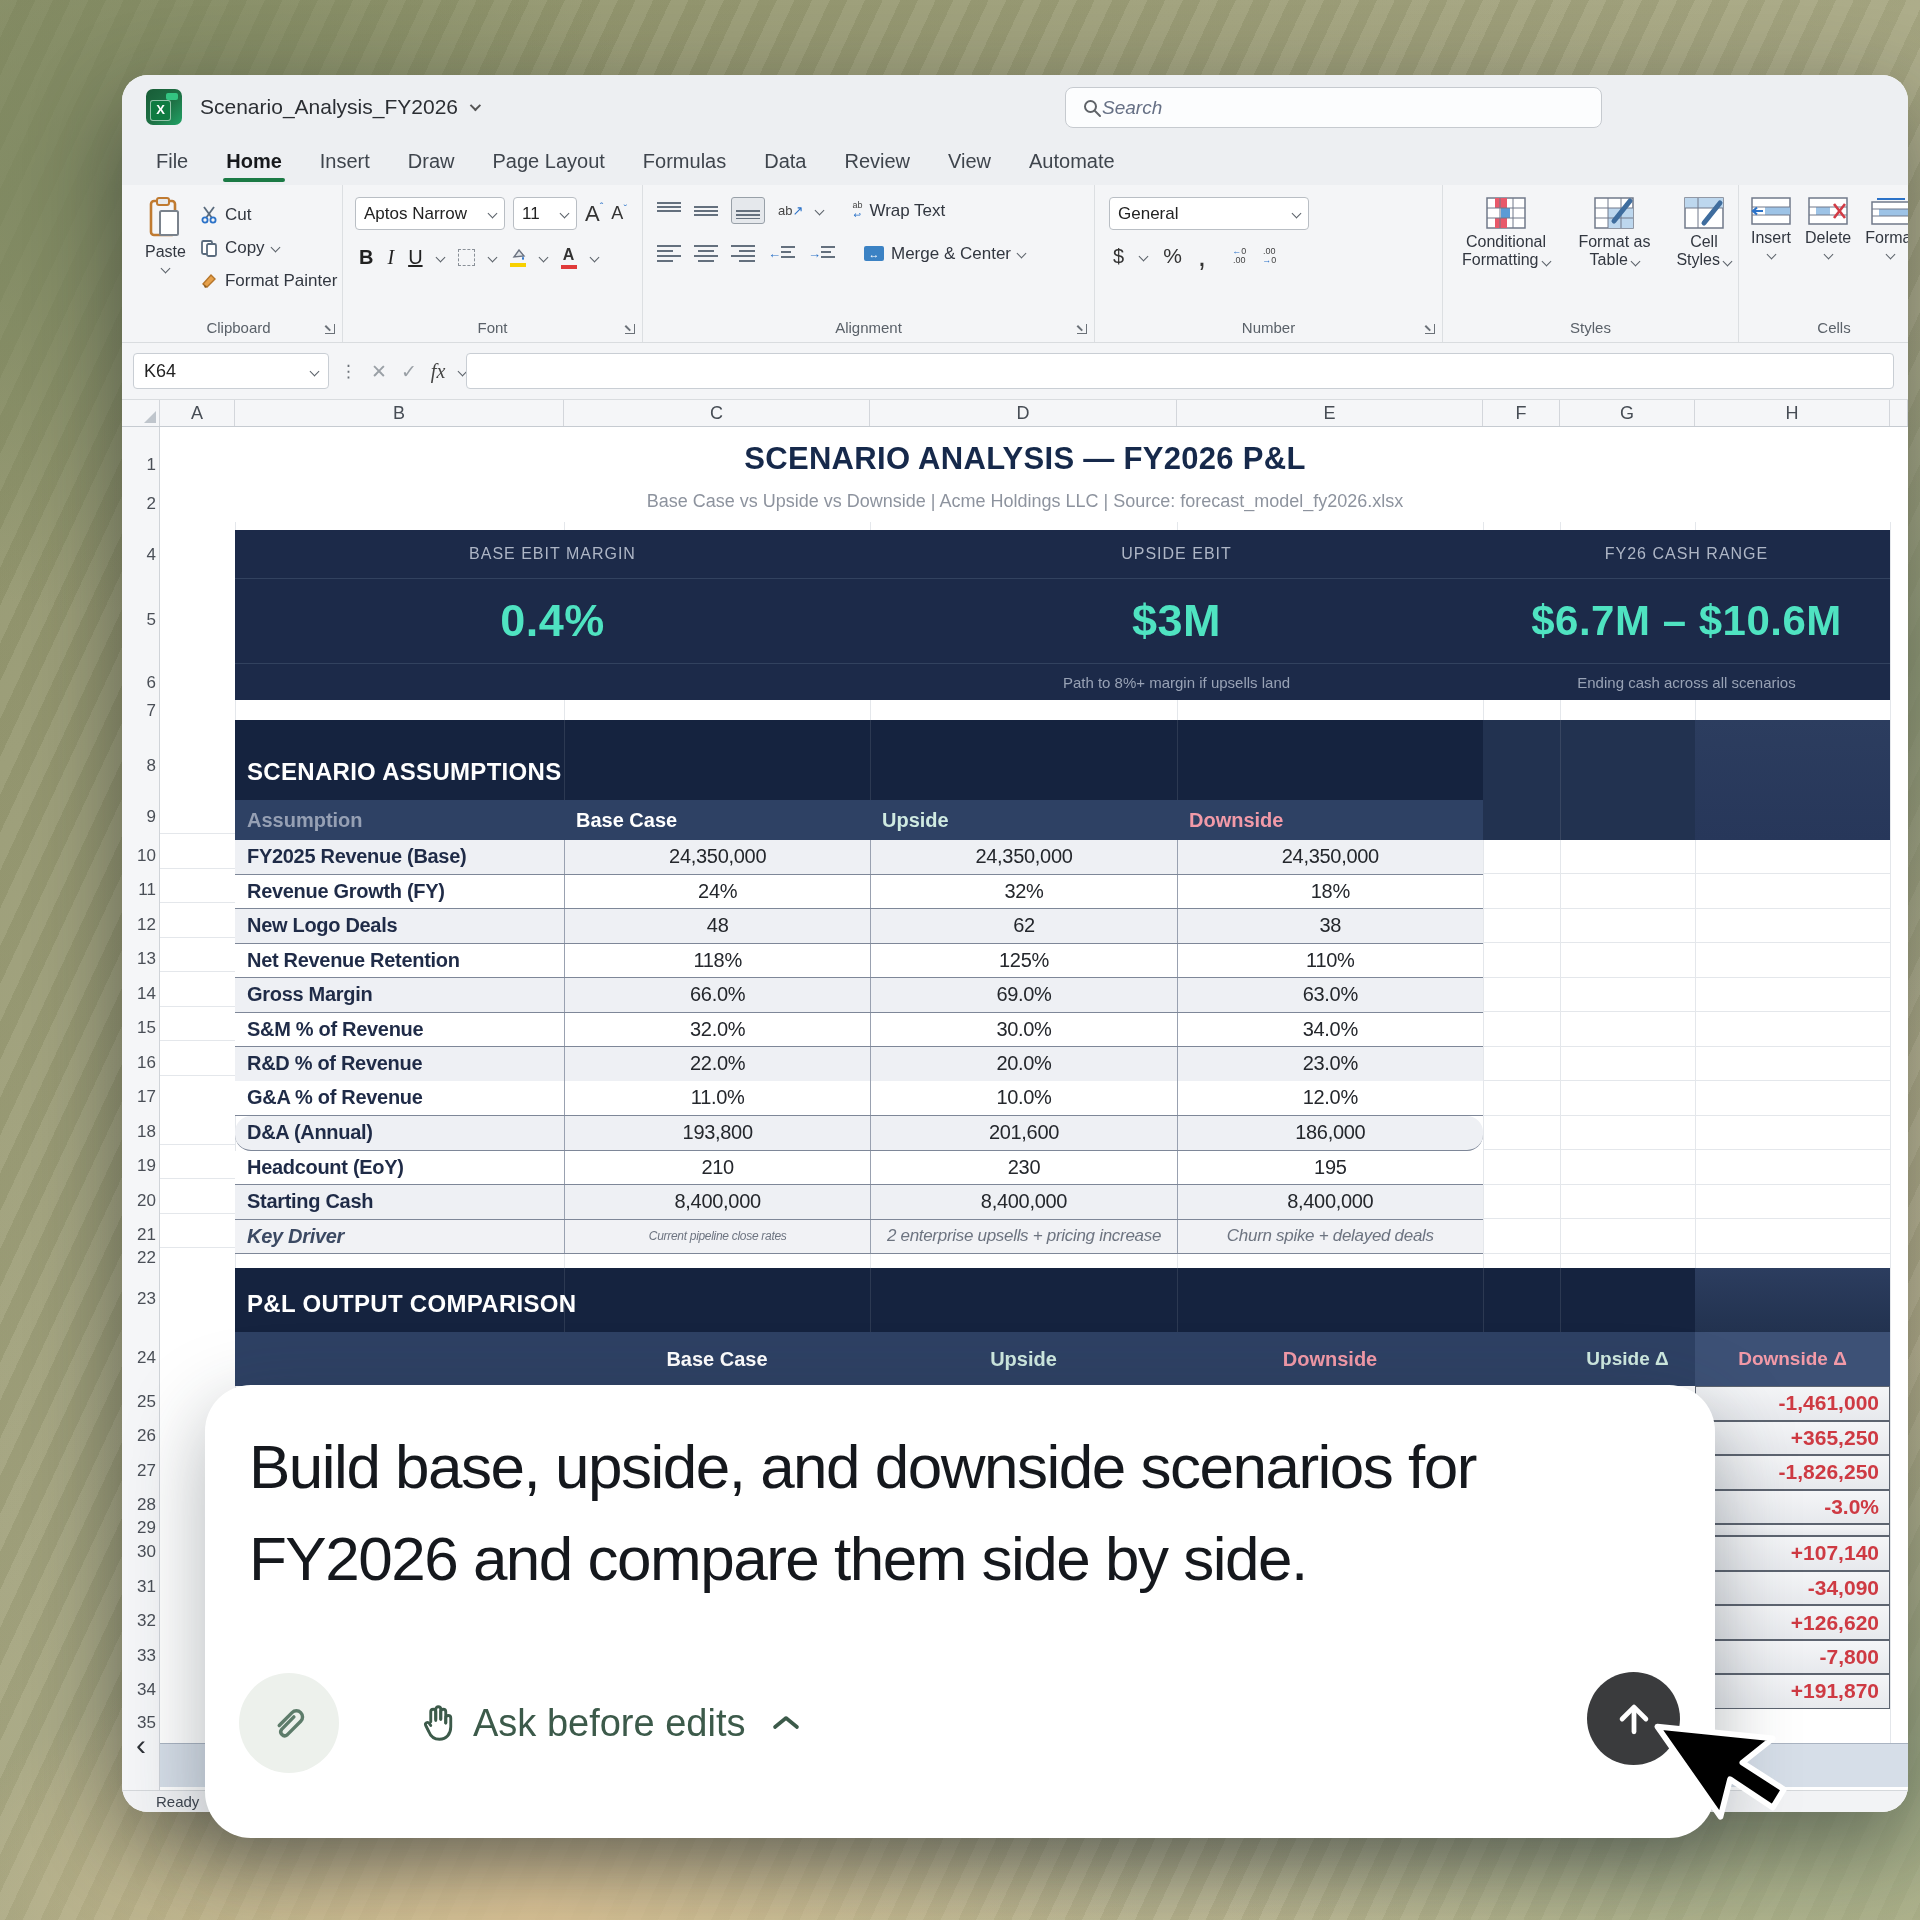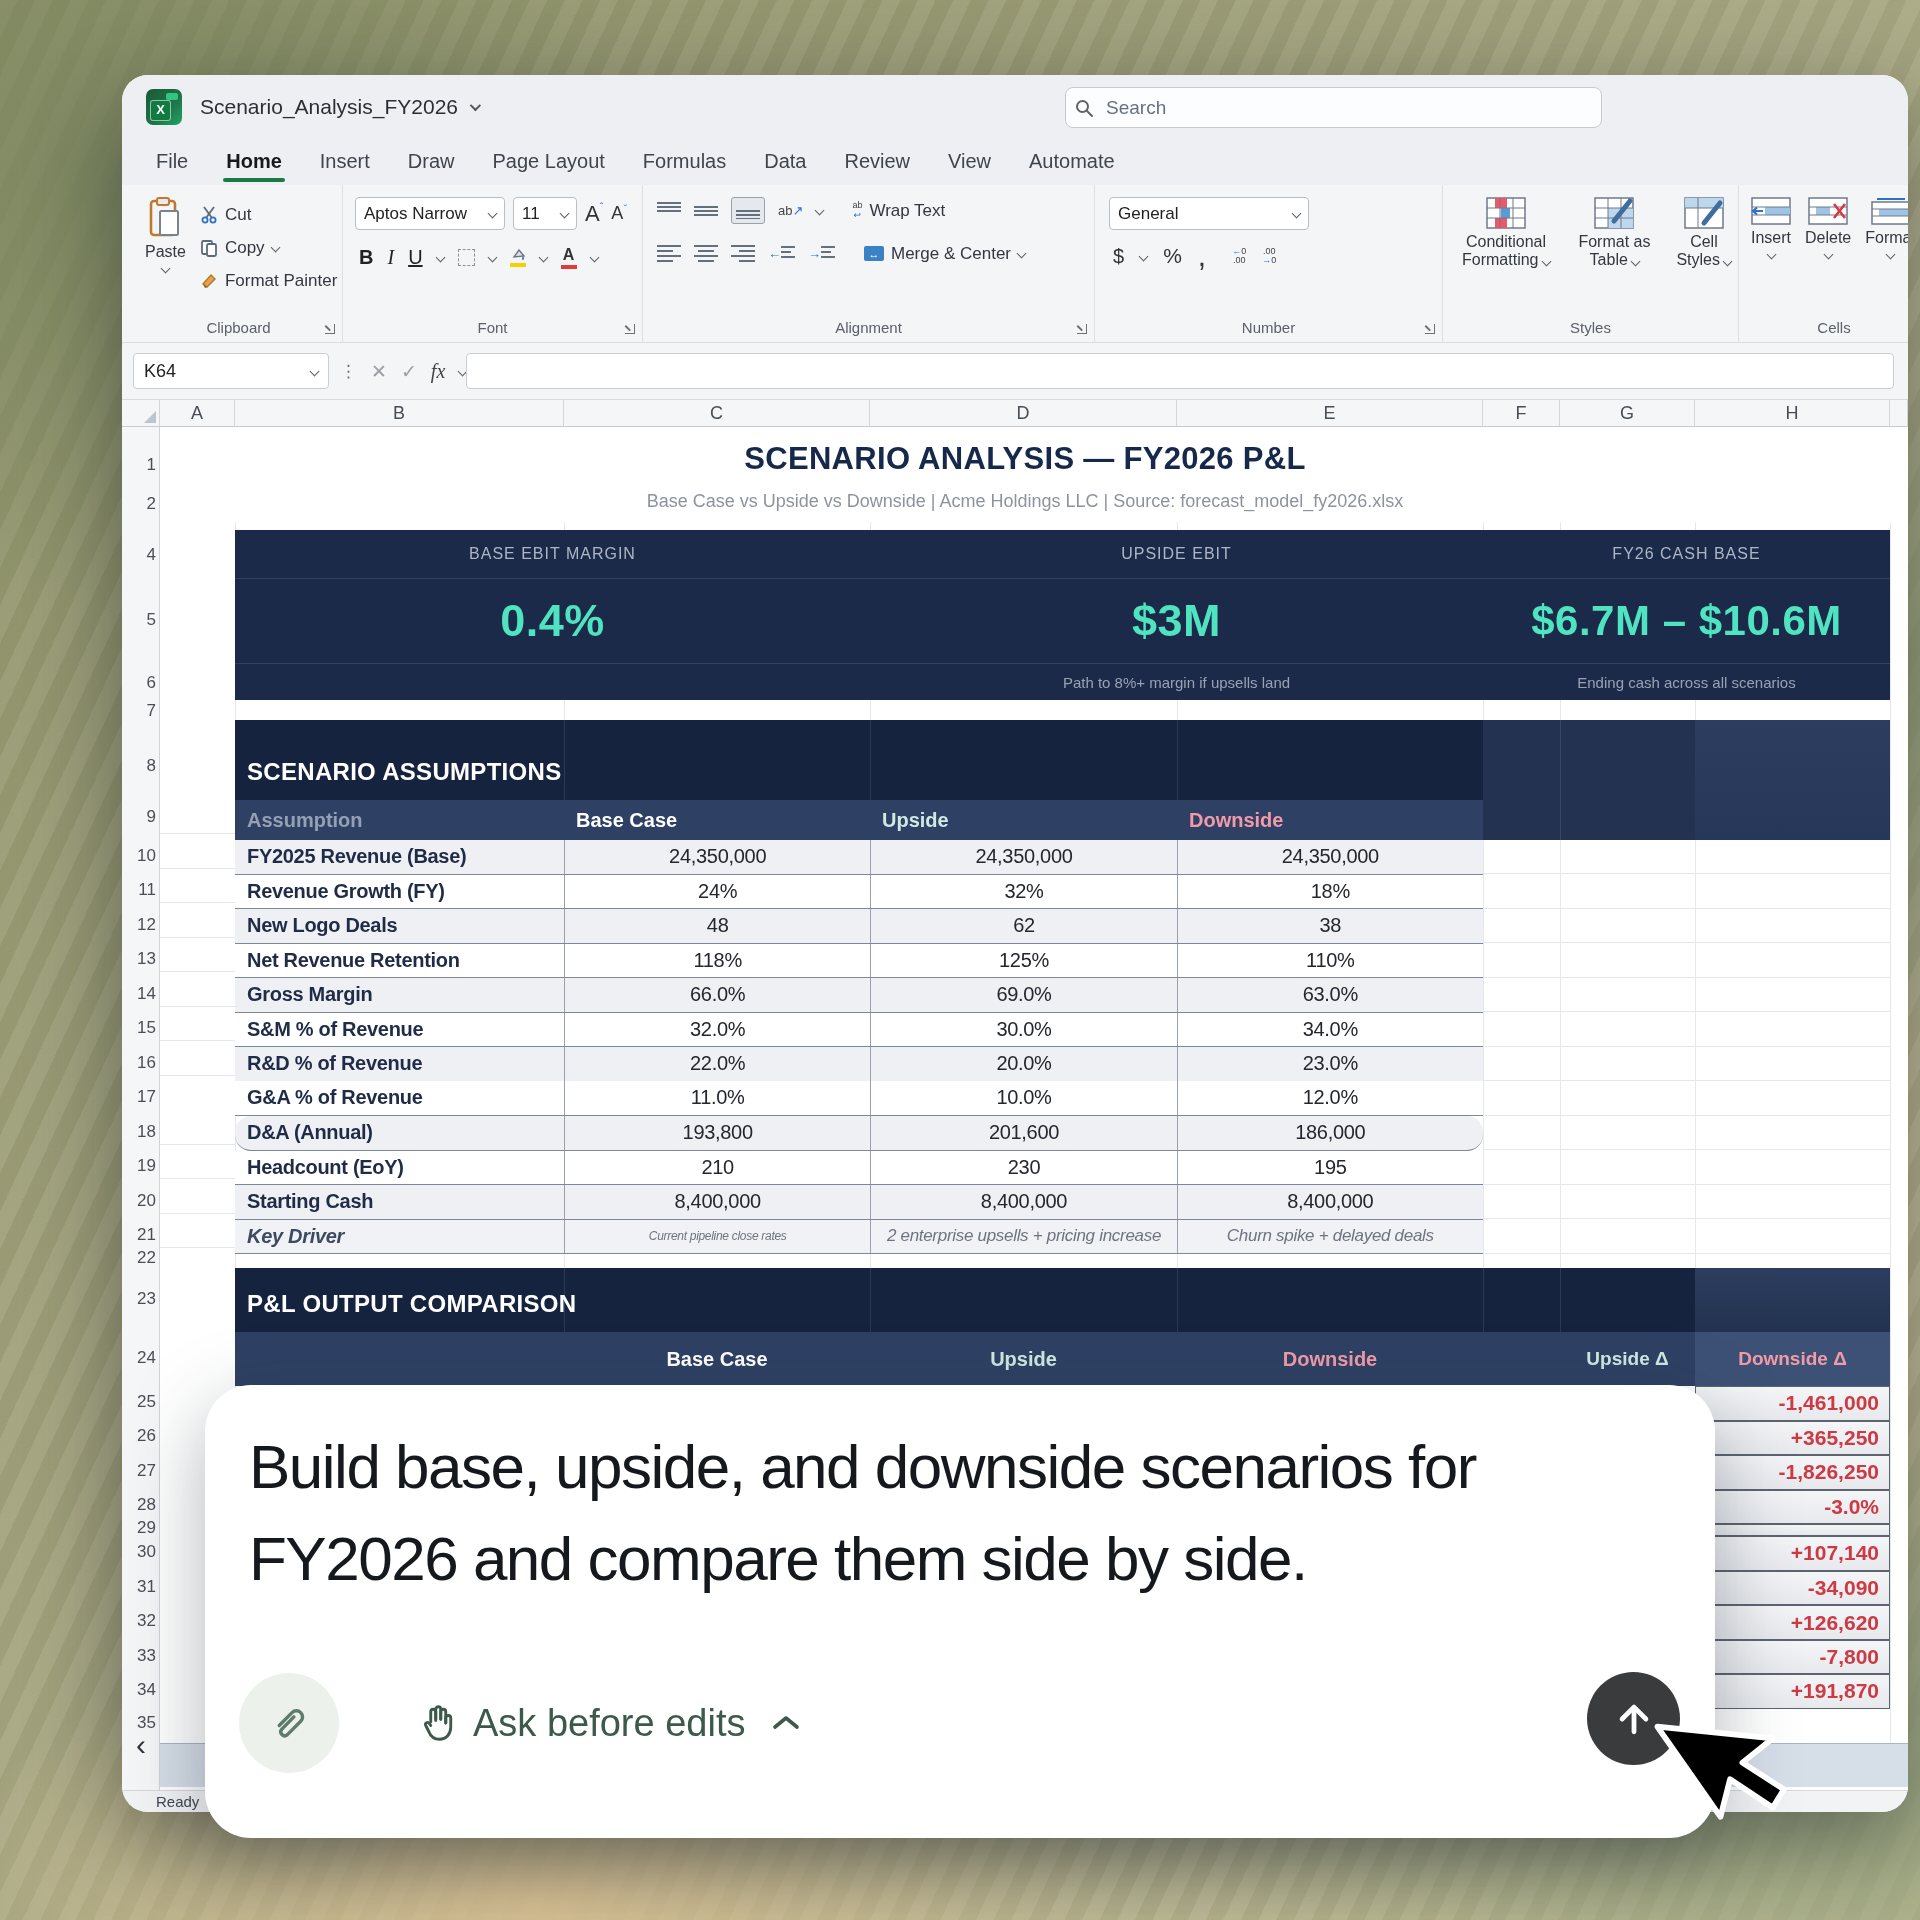--- a/index.html
+++ b/index.html
@@ -18,21 +18,21 @@
   
   .titlebar { position:relative; height:65px; background:#edeff2; }
   .xl-icon { position:absolute; left:24px; top:14px; width:36px; height:36px; border-radius:7px;
     background:linear-gradient(135deg,#185c37 0%,#1e7145 55%,#21a366 100%); }
   .xl-icon::before { content:""; position:absolute; right:4px; top:4px; width:12px; height:7px; background:#33c481; border-radius:2px; }
   .xl-icon::after { content:"X"; position:absolute; left:4px; bottom:4px; width:19px; height:19px; background:#0f7b41;
     border:1px solid rgba(255,255,255,.55); border-radius:3px; color:#fff; font-weight:700; font-size:13px; text-align:center; line-height:18px; }
   .fname { position:absolute; left:78px; top:20px; font-size:21px; color:#2b2e33; display:flex; align-items:center; gap:12px; }
   .chev { display:inline-block; width:8px; height:8px; border-right:2px solid currentColor; border-bottom:2px solid currentColor; transform:rotate(45deg) translateY(-2px); }
   .search { position:absolute; left:943px; top:12px; width:537px; height:41px; background:#fcfdfe;
-    border:1px solid #c6cacf; border-radius:8px; display:flex; align-items:center; gap:12px; padding-left:8px; color:#667085; font-size:19px; }
+    border:1px solid #c6cacf; border-radius:8px; display:flex; align-items:center; padding-left:16px; color:#667085; font-size:19px;font-style:italic; }
   
   .menubar { height:45px; background:#edeff2; display:flex; align-items:center; padding-left:15px; }
   .mitem { position:relative; padding:0 19px; font-size:20px; color:#3f454d; height:45px; line-height:42px; }
   .mitem.active { color:#17191c; font-weight:700; }
   .mitem.active::after { content:""; position:absolute; left:16px; right:16px; bottom:3px; height:4px; background:#1b7a45; border-radius:2px; }
   
   .ribbon { height:158px; background:#f4f5f7; border-bottom:1px solid #d9dcdf; display:flex; padding-left:13px; }
   .rgroup { position:relative; height:100%; border-right:1px solid #dcdfe2; flex:none; }
   .glabel { position:absolute; bottom:6px; left:0; right:0; text-align:center; font-size:15px; color:#5a6169; }
   .launch { position:absolute; right:7px; bottom:8px; width:10px; height:10px; border-right:1.6px solid #6b7178; border-bottom:1.6px solid #6b7178; }
@@ -441,21 +441,21 @@
         <div class="kpi" style="left: 75px; width: 635px;">
           <div class="klabel">BASE EBIT MARGIN</div>
           <div class="kvalue">0.4%</div>
         </div>
         <div class="kpi" style="left: 710px; width: 613px;">
           <div class="klabel">UPSIDE EBIT</div>
           <div class="kvalue">$3M</div>
           <div class="knote">Path to 8%+ margin if upsells land</div>
         </div>
         <div class="kpi" style="left: 1323px; width: 407px;">
-          <div class="klabel">FY26 CASH BASE</div>
+          <div class="klabel">FY26 CASH RANGE</div>
           <div class="kvalue" style="font-size: 42px;">$6.7M – $10.6M</div>
           <div class="knote">Ending cash across all scenarios</div>
         </div>
       </div>
 
     <div class="secband" style="top:293px; height:80px;">
       <span class="stxt">SCENARIO ASSUMPTIONS</span>
       <span class="svl" style="left:329px"></span>
         <span class="svl" style="left:635px"></span>
         <span class="svl" style="left:942px"></span>

